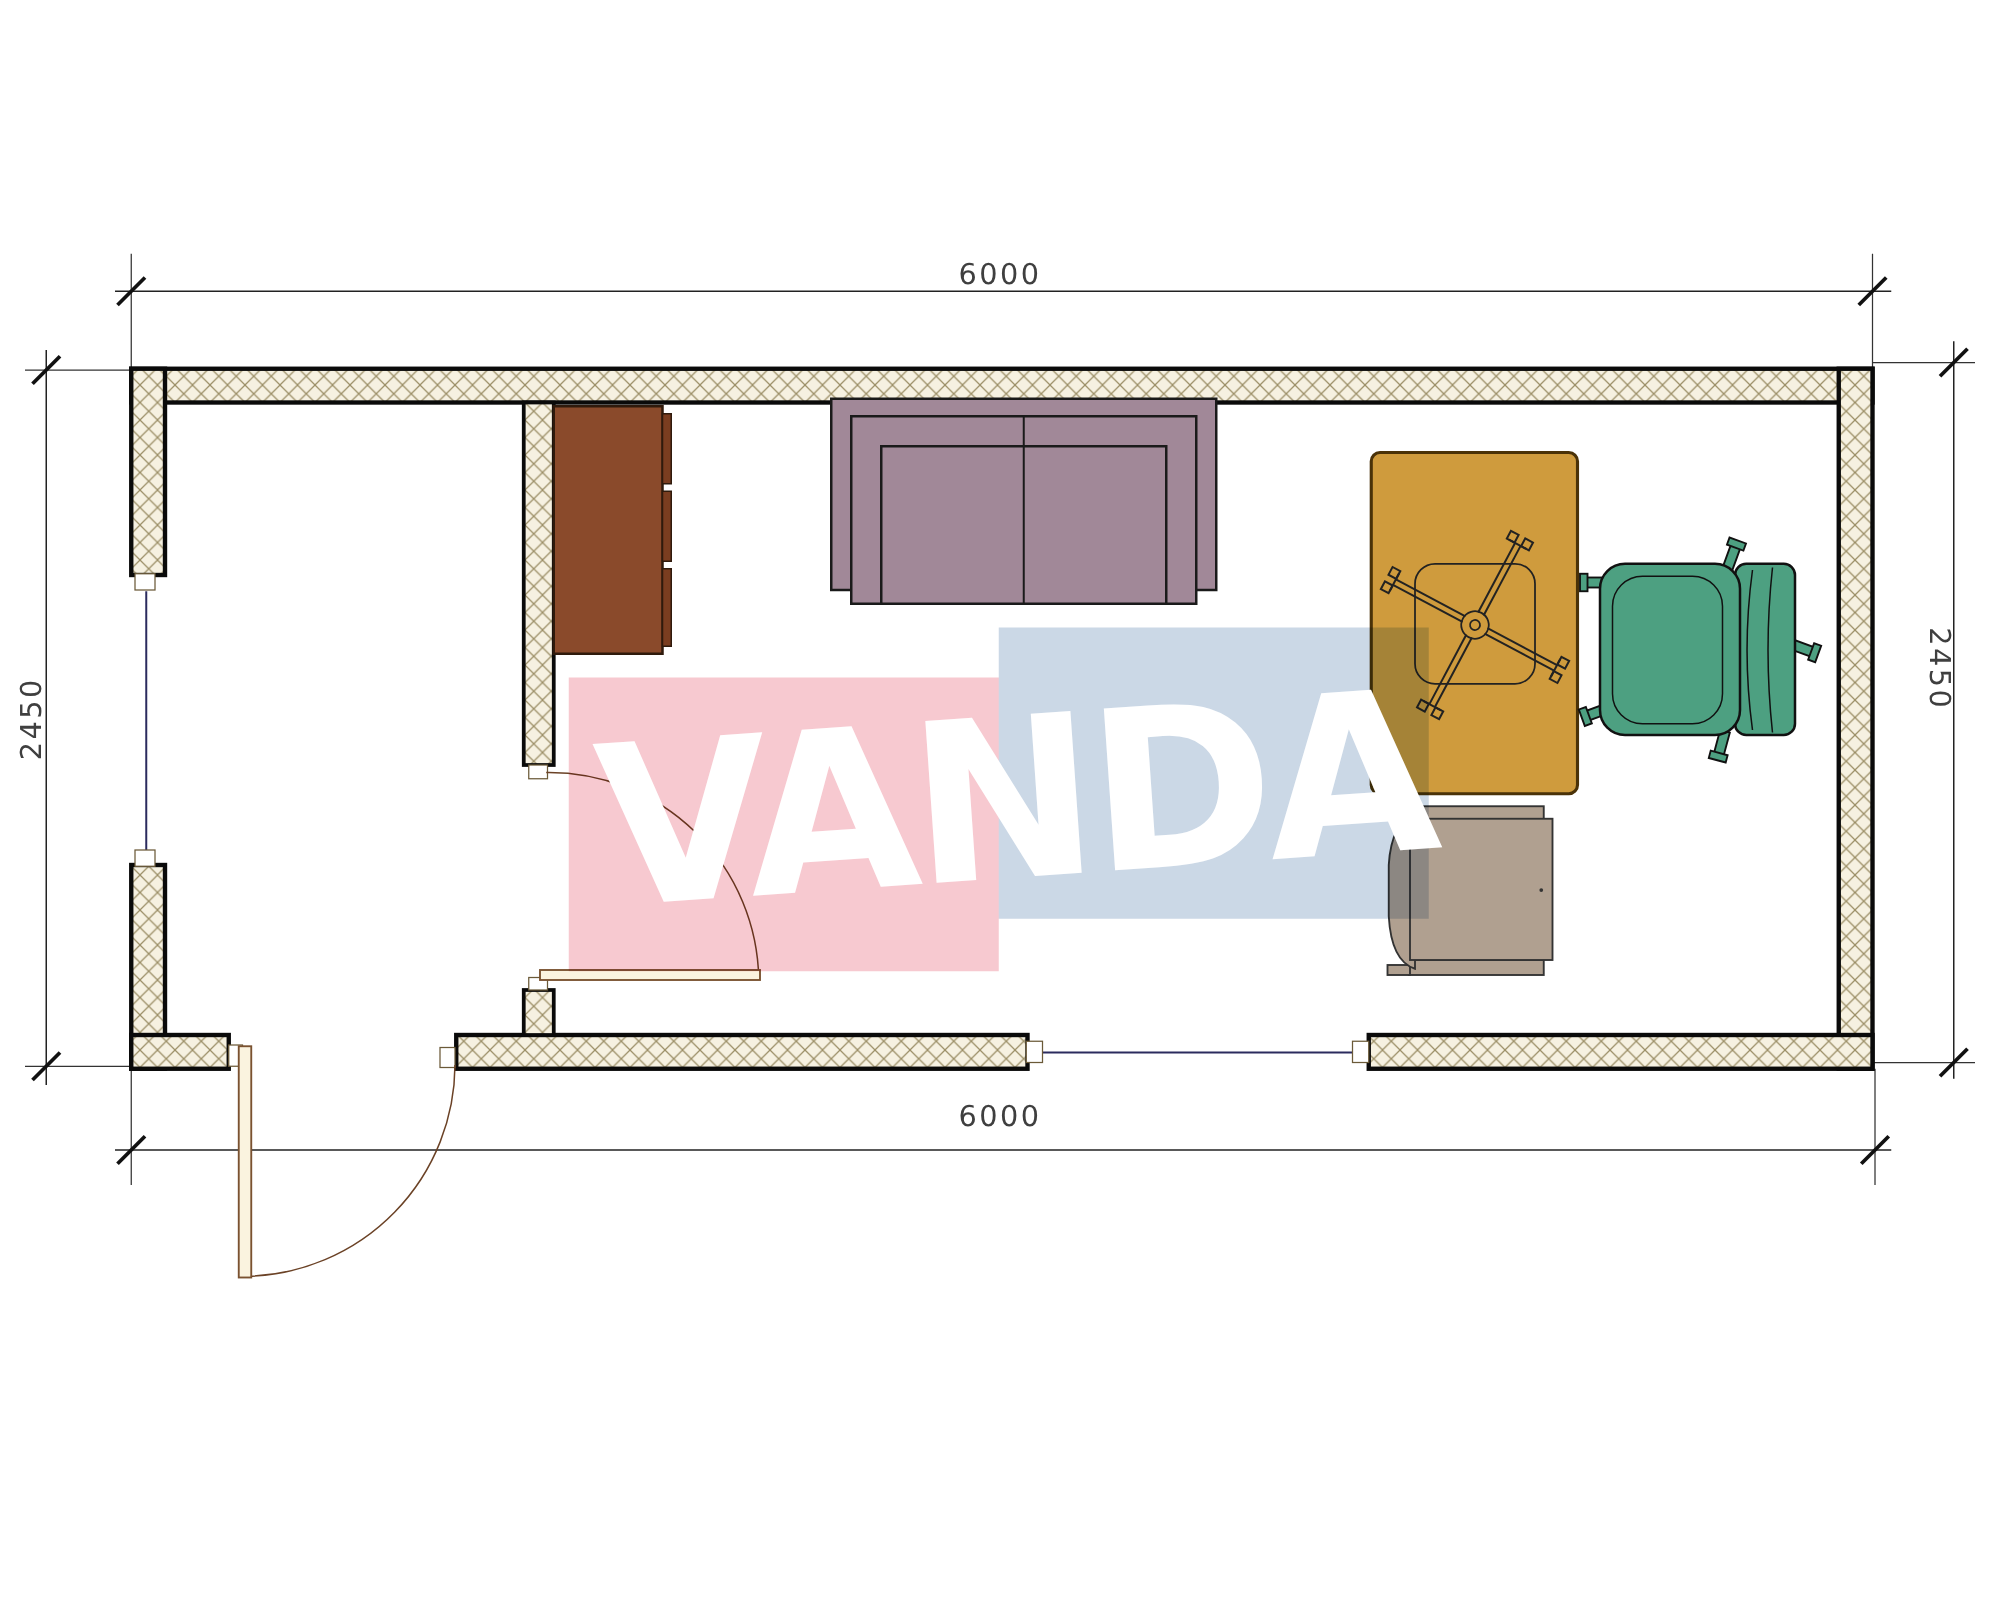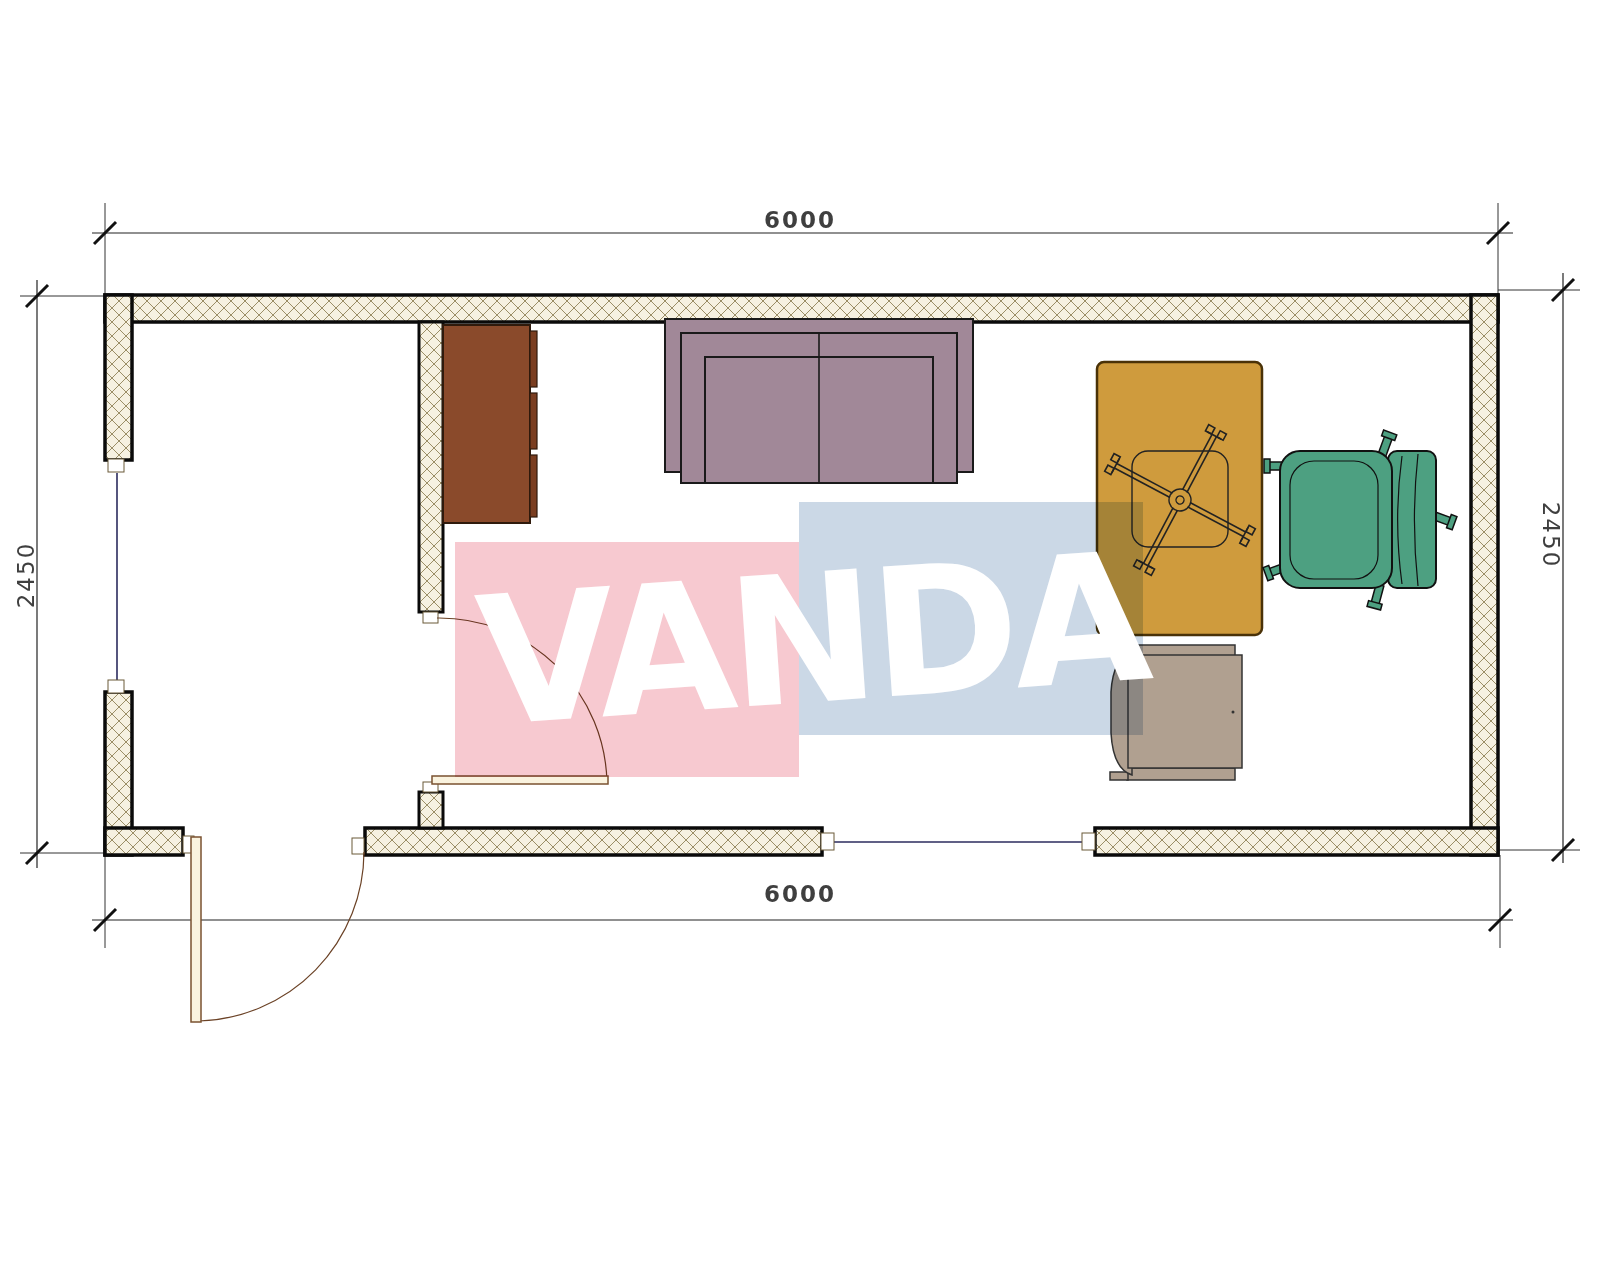--- a/index.html
+++ b/index.html
@@ -5,21 +5,21 @@
   html,body{margin:0;padding:0;background:#ffffff;}
   #canvas{
     position:relative;width:1600px;height:1280px;background:#ffffff;
     font-family:"DejaVu Sans",sans-serif;overflow:hidden;
   }
   #plan-svg{position:absolute;left:0;top:0;}
   .dim-label{
     position:absolute;color:var(--c-dimension,#3f3f3f);
     font-size:23px;letter-spacing:2px;font-weight:400;white-space:nowrap;
   }
-  .dim-label.h{transform:translate(-50%,-50%);font-weight:bold;}
+  .dim-label.h{transform:translate(-50%,-50%);}
   .dim-label.v-left{transform:translate(-50%,-50%) rotate(-90deg);}
   .dim-label.v-right{transform:translate(-50%,-50%) rotate(90deg);}
   .wm-rect{position:absolute;mix-blend-mode:multiply;}
   #wm-pink{left:455px;top:542px;width:344px;height:235px;background:var(--c-watermark_pink,#f7c9d0);}
   #wm-blue{left:799px;top:502px;width:344px;height:233px;background:var(--c-watermark_blue,#cbd8e6);}
   #wm-text{
     position:absolute;left:478px;top:575px;height:178px;line-height:178px;
     font-size:178px;font-weight:700;letter-spacing:-6px;color:var(--c-watermark_text,#ffffff);
     transform:rotate(-4deg);transform-origin:0 50%;white-space:nowrap;user-select:none;
   }

